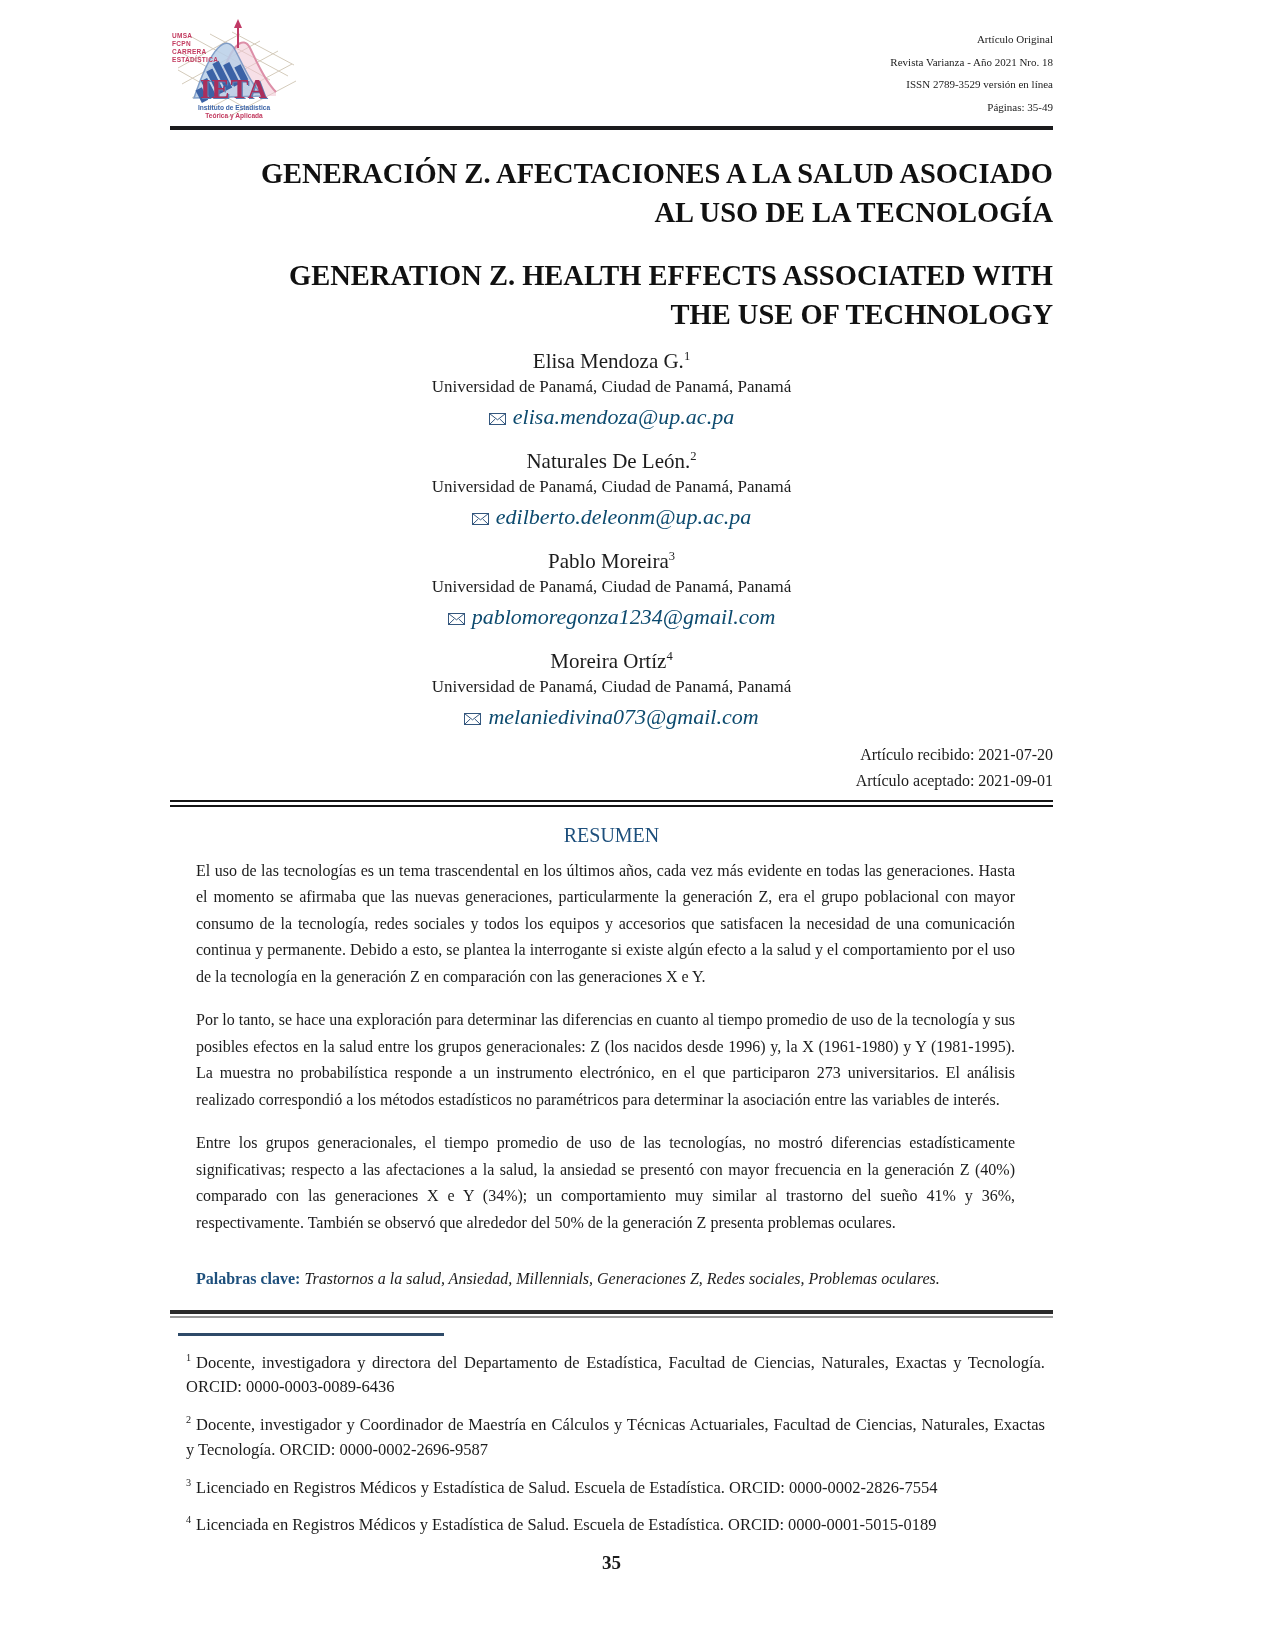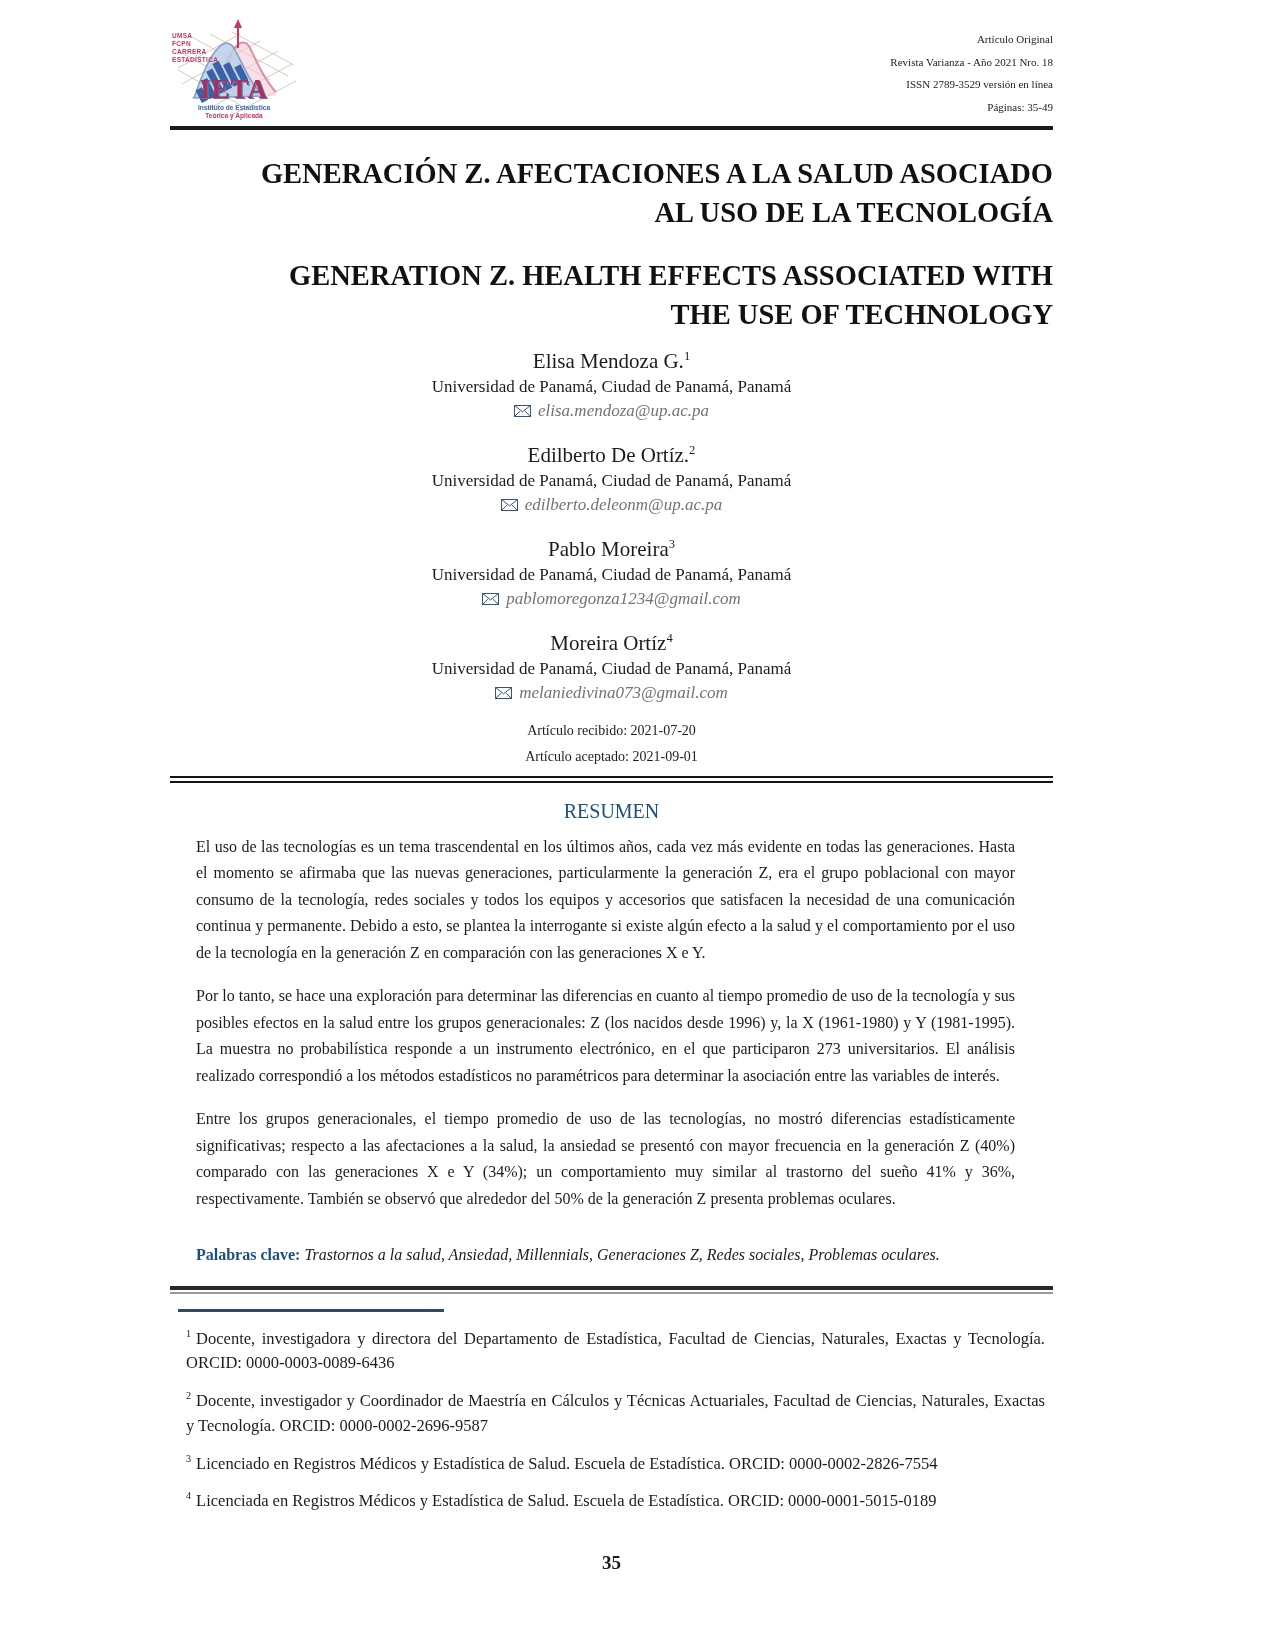--- a/index.html
+++ b/index.html
@@ -30,24 +30,24 @@
   .header-rule{border:none;border-top:4.5px solid #1b1b1d;margin:4px 0 0 0;}
   
   .title-es,.title-en{margin:24px 0 0;text-align:right;font-weight:bold;
     font-size:28.5px;line-height:39px;color:#111;}
   
   .authors{margin-top:8px;text-align:center;}
   .author{margin-bottom:13px;}
   .author-name{font-size:21px;line-height:28px;}
   .author-name sup{font-size:60%;}
   .affil{font-size:17px;line-height:24px;}
-  .email-row{font-size:17px;line-height:24px;color:#737373;font-style:italic;cursor:pointer;}
+  .email-row{font-size:22px;line-height:24px;color:#0c4a6e;font-style:italic;cursor:pointer;margin-top:6px;}
   .email-row svg{margin-right:7px;vertical-align:-1px;}
   
-  .dates{text-align:center;font-size:14px;line-height:26px;margin-top:0;}
+  .dates{text-align:right;font-size:16px;line-height:26px;margin-top:0;}
   .double-rule{margin-top:6px;height:2.5px;border-top:2.5px solid #141414;border-bottom:2px solid #141414;}
   
   .abstract-heading{text-align:center;color:#1d4f7c;font-size:20px;line-height:24px;
     font-weight:normal;margin:16px 0 11px;}
   .abstract p{margin:0 0 17px;padding:0 38px 0 26px;font-size:16px;line-height:26.5px;
     text-align:justify;}
   .keywords{margin-top:30px !important;}
   .keywords .label{color:#1d4f7c;font-weight:bold;}
   .keywords .kw{font-style:italic;}
   
@@ -129,21 +129,21 @@
       <div class="affil">Universidad de Panamá, Ciudad de Panamá, Panamá</div>
       <div class="email-row">
         <svg width="17" height="12" viewBox="0 0 17 12">
             <rect x="0.5" y="0.5" width="16" height="11" fill="none" stroke="#33567d"></rect>
             <path d="M0.5,0.5 L8.5,6.8 L16.5,0.5 M0.5,11.5 L6.2,6 M16.5,11.5 L10.8,6" fill="none" stroke="#33567d"></path>
           </svg><span>elisa.mendoza@up.ac.pa</span>
       </div>
     </div>
 
     <div class="author">
-      <div class="author-name"><span>Edilberto De Ortíz.</span><sup>2</sup></div>
+      <div class="author-name"><span>Naturales De León.</span><sup>2</sup></div>
       <div class="affil">Universidad de Panamá, Ciudad de Panamá, Panamá</div>
       <div class="email-row">
         <svg width="17" height="12" viewBox="0 0 17 12">
             <rect x="0.5" y="0.5" width="16" height="11" fill="none" stroke="#33567d"></rect>
             <path d="M0.5,0.5 L8.5,6.8 L16.5,0.5 M0.5,11.5 L6.2,6 M16.5,11.5 L10.8,6" fill="none" stroke="#33567d"></path>
           </svg><span>edilberto.deleonm@up.ac.pa</span>
       </div>
     </div>
 
     <div class="author">

